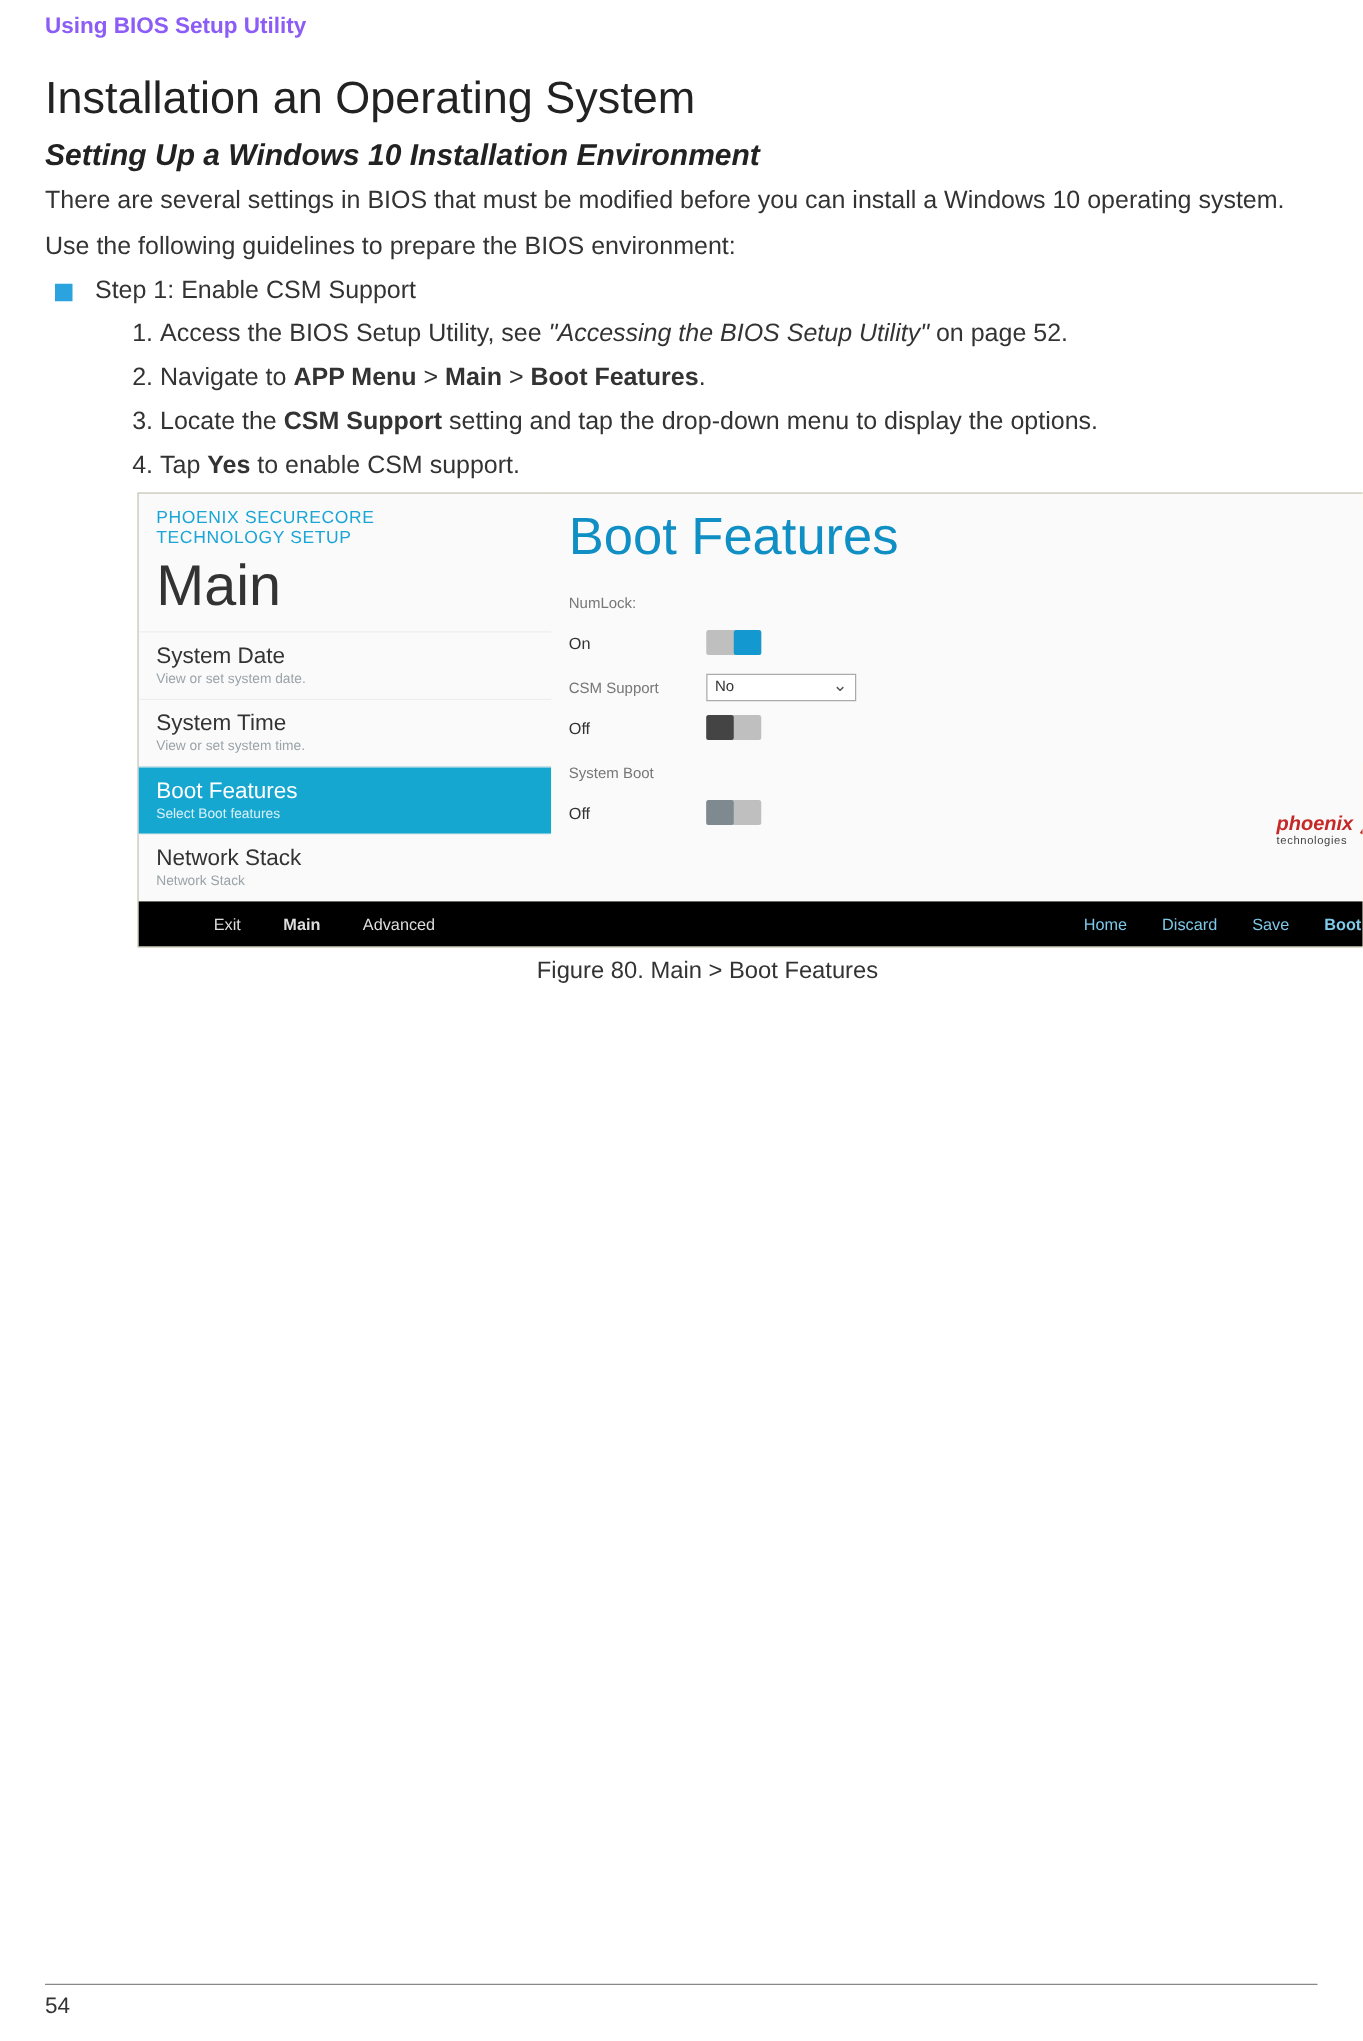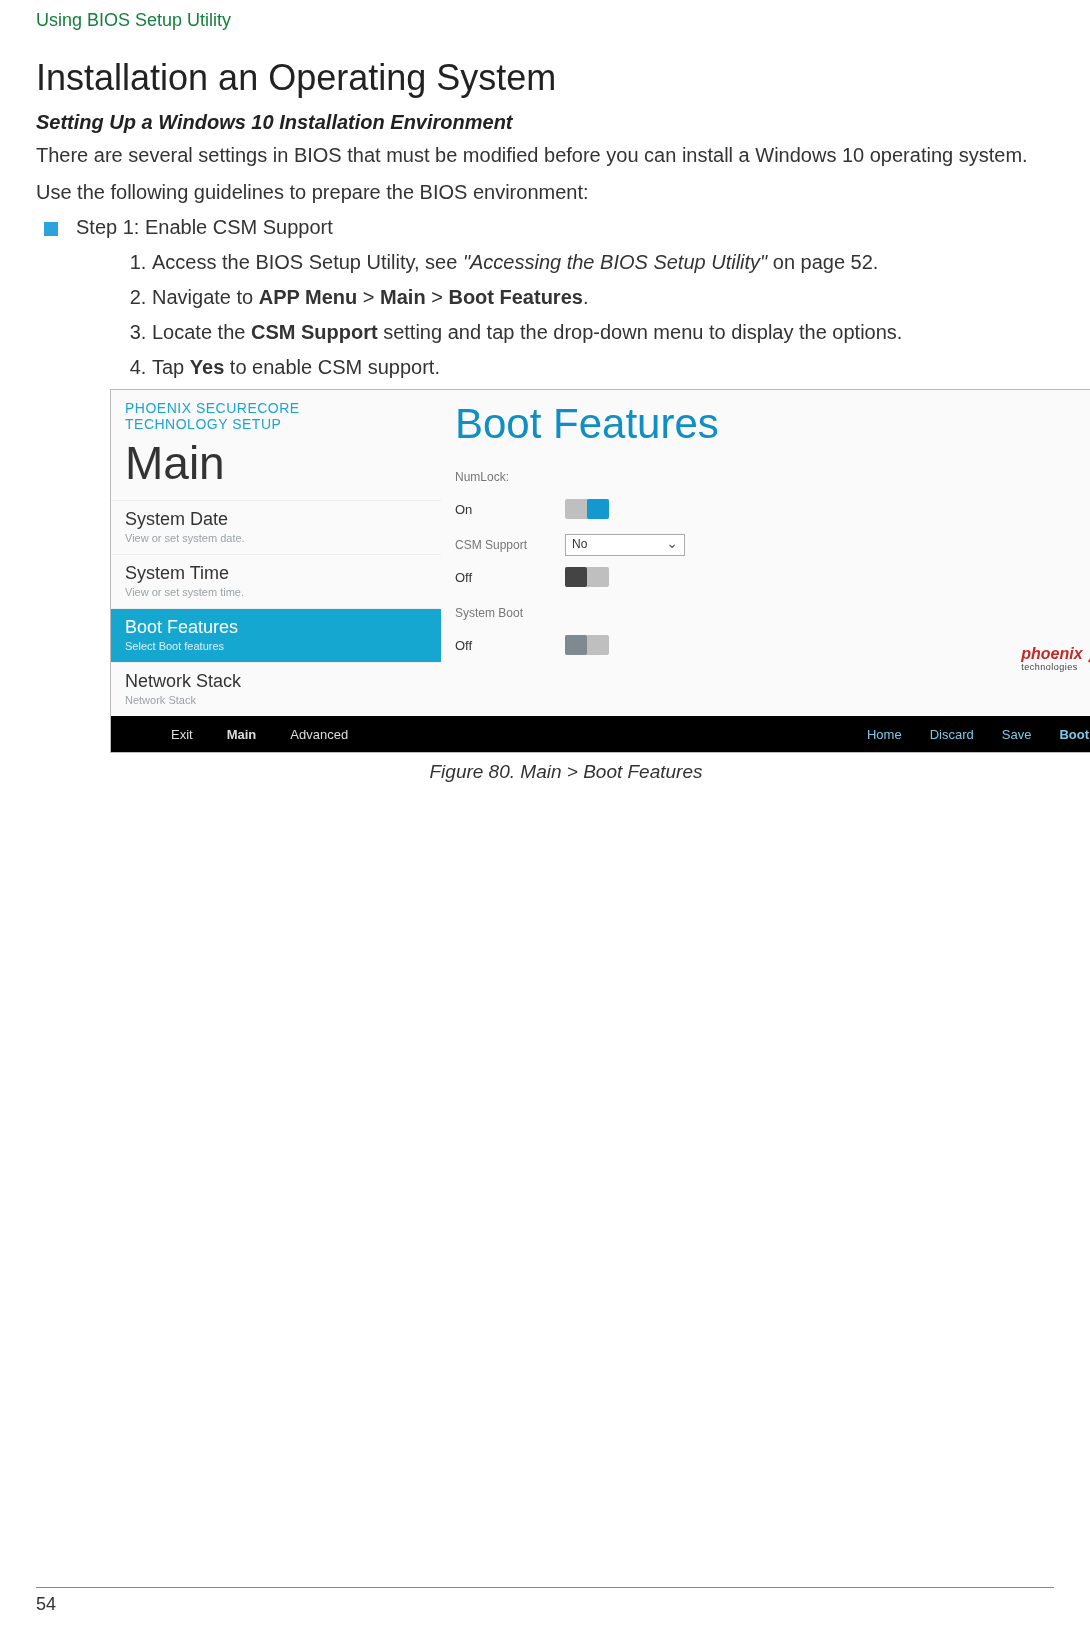--- a/index.html
+++ b/index.html
@@ -1,25 +1,25 @@
 <!DOCTYPE html>
 <html><head>
 <meta charset="utf-8">
 <style>
   * { box-sizing: border-box; margin: 0; padding: 0; }
   html, body { width: 1090px; height: 1633px; background: #fff; font-family: Arial, Helvetica, sans-serif; color: #222; }
   .page { padding: 10px 36px 0 36px; position: relative; height: 100%; }
-  .hdr { font-size: 18px; color: #15803d; margin-bottom: 26px; }
+  .hdr { font-size: 18px; color: #8b5cf6; margin-bottom: 26px; font-weight: bold; }
   h1.title { font-size: 36px; font-weight: 400; color: #222; margin-bottom: 12px; }
-  h2.subtitle { font-size: 20px; font-style: italic; font-weight: 700; color: #222; margin-bottom: 8px; }
+  h2.subtitle { font-size: 24px; font-style: italic; font-weight: 700; color: #222; margin-bottom: 8px; }
   p.body { font-size: 20px; color: #333; line-height: 1.35; margin-bottom: 10px; }
   .bullet-row { display: flex; align-items: flex-start; margin: 6px 0 10px 8px; text-align: right; }
   .bullet-sq { width: 14px; height: 14px; background: #2aa3df; margin-top: 6px; margin-right: 18px; flex: 0 0 14px; }
   .bullet-txt { font-size: 20px; color: #333; }
-  ol.steps { list-style: decimal; margin-left: 116px; }
+  ol.steps { list-style: decimal; margin-left: 92px; }
   ol.steps li { font-size: 20px; color: #333; margin-bottom: 8px; line-height: 1.35; }
   .ital { font-style: italic; }
   .bold { font-weight: 700; }
   
   .shot-wrap { margin: 6px 0 0 74px; width: 912px; }
   .shot { width: 1016px; border: 1px solid #bbb; background: #fef9c3; position: relative; }
   .shot-inner { display: flex; }
   .shot-left { width: 330px; background: #fafafa; }
   .shot-right { flex: 1; background: #fafafa; padding: 10px 14px 8px 14px; position: relative; }
   .brand { font-size: 14px; color: #1aa5d6; padding: 10px 14px 0 14px; line-height: 1.15; letter-spacing: 0.5px; }
@@ -42,21 +42,21 @@
   .logo-ph { position: absolute; right: 16px; bottom: 44px; font-size: 16px; color: #c62828; font-weight: 700; font-style: italic; }
   .logo-ph .sub { font-size: 9px; color: #444; font-weight: 400; font-style: normal; display: block; margin-top: -2px; letter-spacing: 0.5px; }
   .logo-ph svg { vertical-align: middle; }
   .shot-bottom { background: #000; color: #fff; height: 36px; display: flex; align-items: center; font-size: 13px; }
   .bb-left { display: flex; gap: 34px; padding-left: 60px; flex: 1; }
   .bb-left span.active { font-weight: 700; }
   .bb-left span { color: #ddd; }
   .bb-right { display: flex; gap: 28px; padding-right: 36px; }
   .bb-right span { color: #7fc9e8; }
   .bb-right span.boot { font-weight: 700; }
-  .fig-caption { text-align: center; font-style: italic; font-size: 19px; color: #333; margin-top: 8px; width: 912px; margin-left: 74px; }
+  .fig-caption { text-align: center; font-size: 19px; color: #333; margin-top: 8px; width: 912px; margin-left: 74px; }
   .footer { position: absolute; bottom: 18px; left: 36px; right: 36px; border-top: 1px solid #888; padding-top: 6px; font-size: 18px; color: #333; }
 </style>
 </head>
 <body>
 
 <div class="page">
   <div class="hdr">Using BIOS Setup Utility</div>
 
   <h1 class="title">Installation an Operating System</h1>
   <h2 class="subtitle">Setting Up a Windows 10 Installation Environment</h2>

